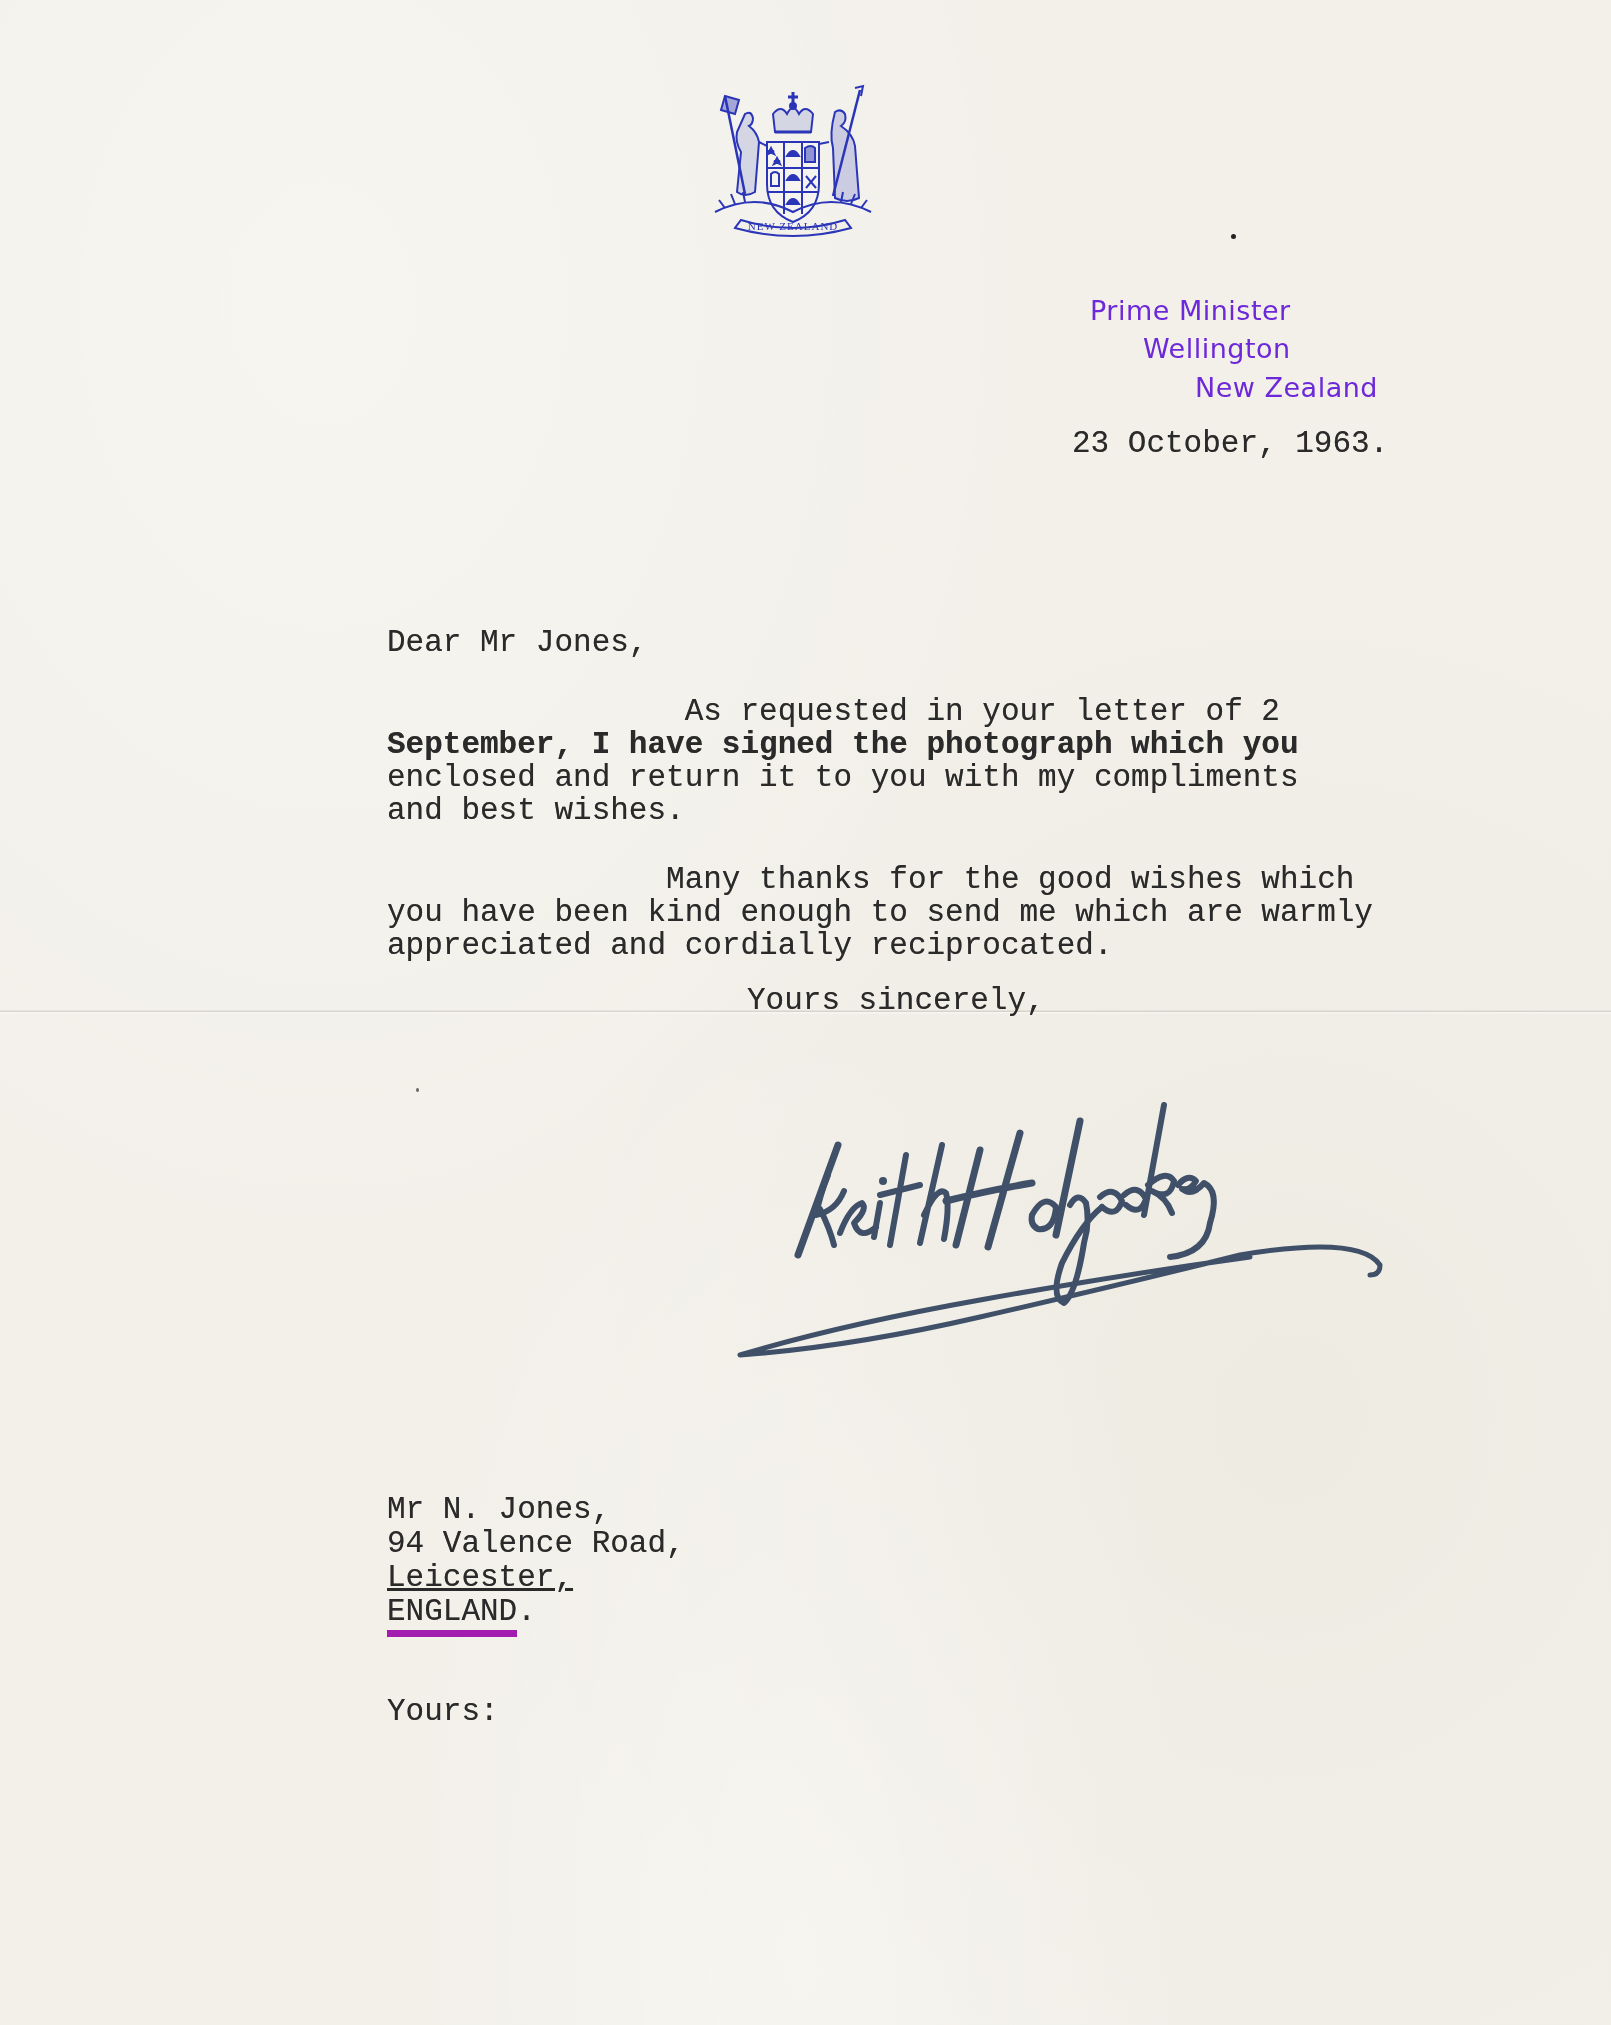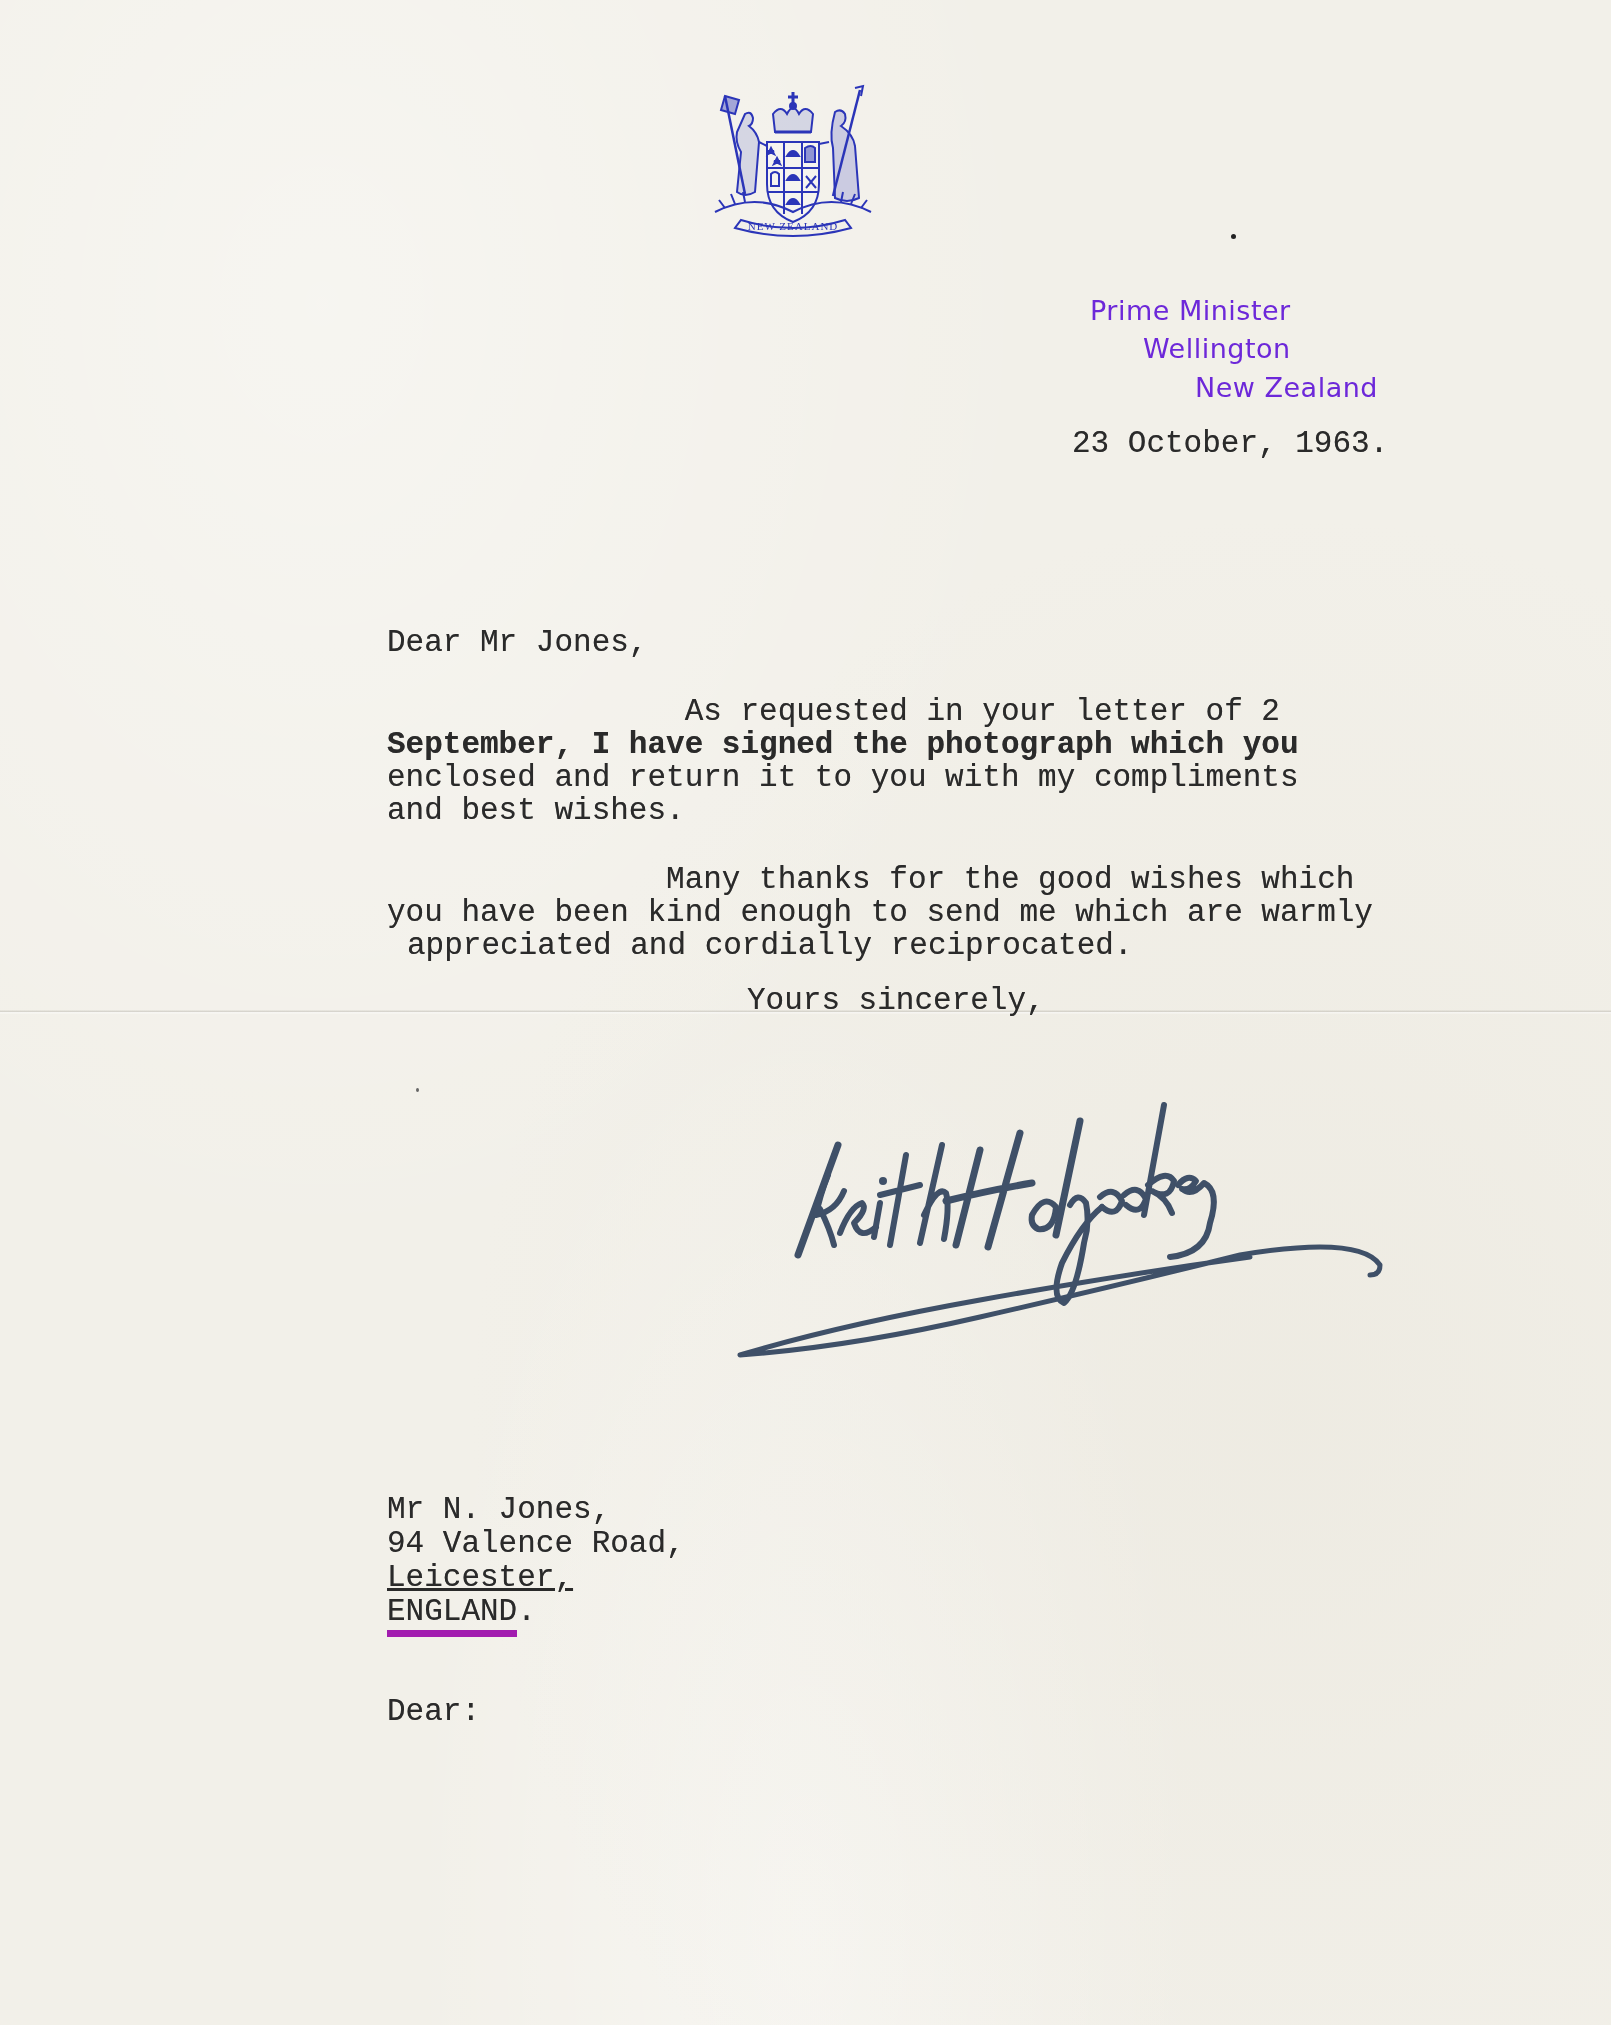--- a/index.html
+++ b/index.html
@@ -89,21 +89,21 @@
 <div>
   <div class="typed" style="left:387px;top:695px;">                As requested in your letter of 2</div>
   <div class="typed" style="left:387px;top:728px;font-weight:bold;">September, I have signed the photograph which you</div>
   <div class="typed" style="left:387px;top:761px;">enclosed and return it to you with my compliments</div>
   <div class="typed" style="left:387px;top:794px;">and best wishes.</div>
 </div>
 
 <div>
   <div class="typed" style="left:387px;top:863px;">               Many thanks for the good wishes which</div>
   <div class="typed" style="left:387px;top:896px;">you have been kind enough to send me which are warmly</div>
-  <div class="typed" style="left:387px;top:929px;margin-left:20px;">appreciated and cordially reciprocated.</div>
+  <div class="typed" style="left:387px;top:929px;">appreciated and cordially reciprocated.</div>
 </div>
 
 <div class="typed" style="left:747px;top:984px;">Yours sincerely,</div>
 
 <svg class="signature" viewBox="0 0 700 285">
   <title>Keith Holyoake</title>
   <g fill="none" stroke="#3f5068" stroke-linecap="round" stroke-linejoin="round">
 
     <path d="M118 60 L78 170" stroke-width="7"></path>
     <path d="M108 90 q-8 20 -12 40 q20 -4 28 -24 M100 124 q10 20 14 36" stroke-width="6"></path>
@@ -127,13 +127,13 @@
   </g>
 </svg>
 
 <div>
   <div class="typed" style="left:387px;top:1493px;">Mr N. Jones,</div>
   <div class="typed" style="left:387px;top:1527px;">94 Valence Road,</div>
   <div class="typed" style="left:387px;top:1561px;text-decoration:underline;">Leicester,</div>
   <div class="typed" style="left:387px;top:1595px;"><span class="underline">ENGLAND</span><span>.</span></div>
 </div>
 
-<div class="typed" style="left:387px;top:1695px;">Dear:</div>
+<div class="typed" style="left:387px;top:1695px;">Yours:</div>
 
 </body></html>

